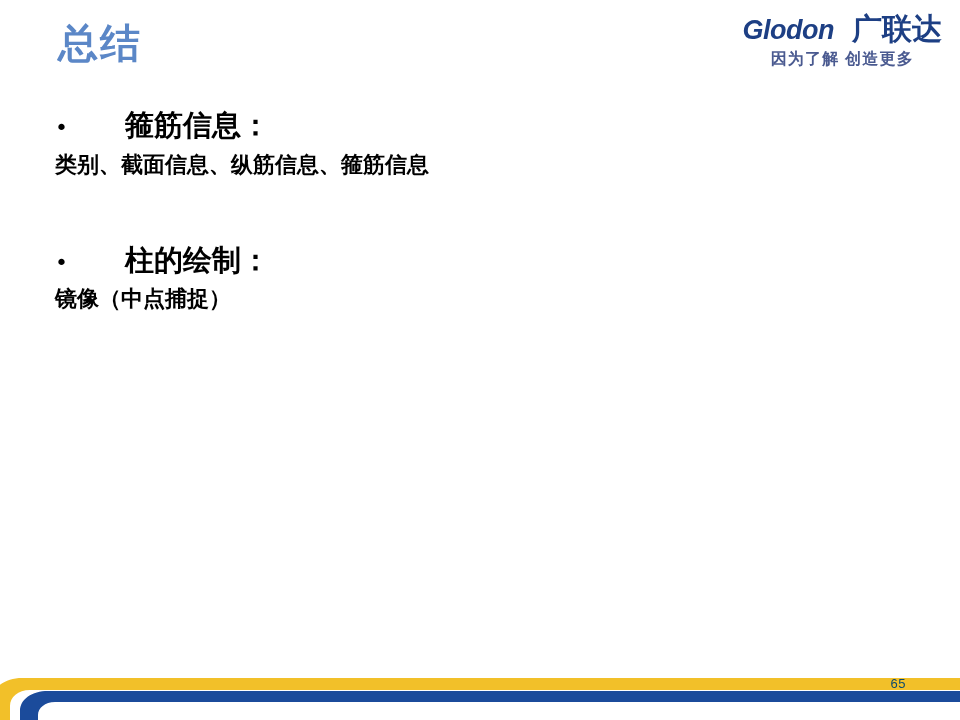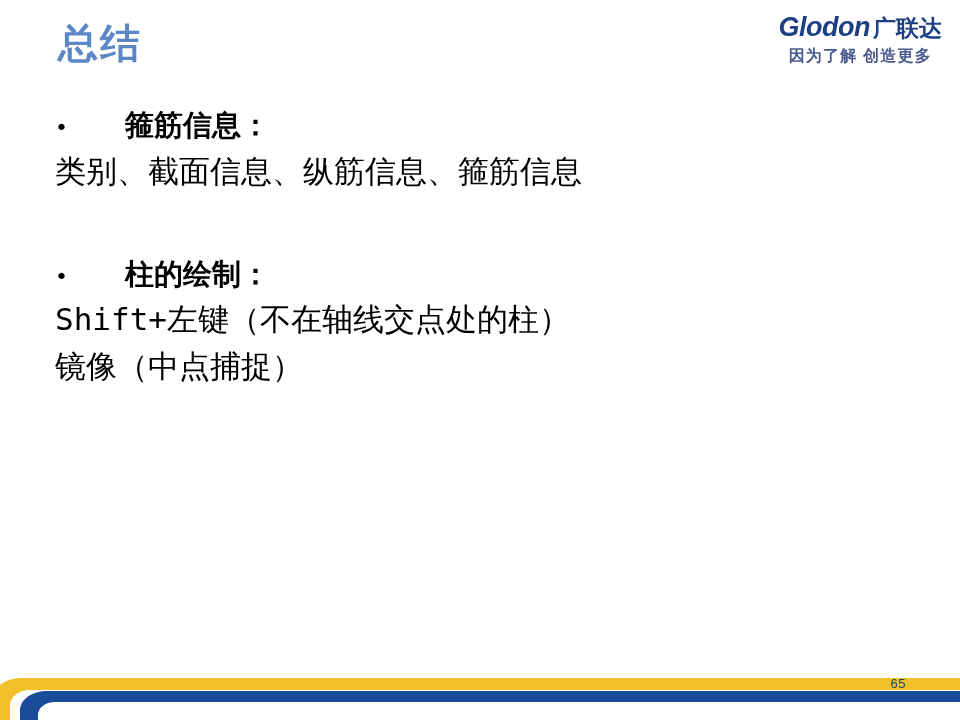--- a/index.html
+++ b/index.html
@@ -36,23 +36,23 @@
     font-size: 27px;
     font-weight: bold;
     font-style: italic;
     letter-spacing: -0.5px;
     color: #1d3f84;
     white-space: nowrap;
     display: block;
   }
   #logo-wordmark .cn {
     font-style: normal;
-    font-size: 23px;
+    font-size: 30px;
     letter-spacing: 0px;
-    margin-left: 3px;
+    margin-left: 18px;
     font-weight: bold;
   }
   #logo-tagline {
     display: block;
     margin-top: 7px;
     font-size: 16px;
     font-weight: bold;
     color: #4a5a90;
     letter-spacing: 1.2px;
     white-space: nowrap;
@@ -98,25 +98,25 @@
     flex: 0 0 auto;
     font-size: 22px;
     line-height: 1;
     color: #000000;
   }
   .bullet-text {
     margin-left: 60px;
     font-weight: bold;
   }
   .plain-line {
-    font-size: 31px;
+    font-size: 22px;
     color: #000000;
     line-height: 1.52;
     font-family: "DejaVu Sans", "Liberation Sans", sans-serif;
-    font-weight: normal;
+    font-weight: bold;
     white-space: nowrap;
   }
   .plain-line.mono-lead {
     font-family: "DejaVu Sans Mono", "Liberation Mono", monospace;
   }
 
   
   #footer-deco {
     position: absolute;
     left: 0;
@@ -156,21 +156,20 @@
         <span class="bullet-text">箍筋信息：</span>
       </div>
       <div class="plain-line">类别、截面信息、纵筋信息、箍筋信息</div>
     </div>
 
     <div class="block gap-top">
       <div class="bullet-line">
         <span class="bullet-dot">•</span>
         <span class="bullet-text">柱的绘制：</span>
       </div>
-      <div class="plain-line mono-lead">Shift+左键（不在轴线交点处的柱）</div>
       <div class="plain-line">镜像（中点捕捉）</div>
     </div>
 
   </div>
 
   <svg id="footer-deco" viewBox="0 0 960 75" preserveAspectRatio="none" xmlns="http://www.w3.org/2000/svg">
     <path d="M -10 75 L -10 58 C -10 44 4 33 22 33 L 975 33 L 975 45 L 30 45 C 18 45 10 52 10 61 L 10 75 Z" fill="#f2c029"></path>
     <path d="M 20 75 L 20 66 C 20 54 32 46 48 46 L 975 46 L 975 57 L 55 57 C 45 57 38 63 38 70 L 38 75 Z" fill="#1b4b9b"></path>
   </svg>
 

